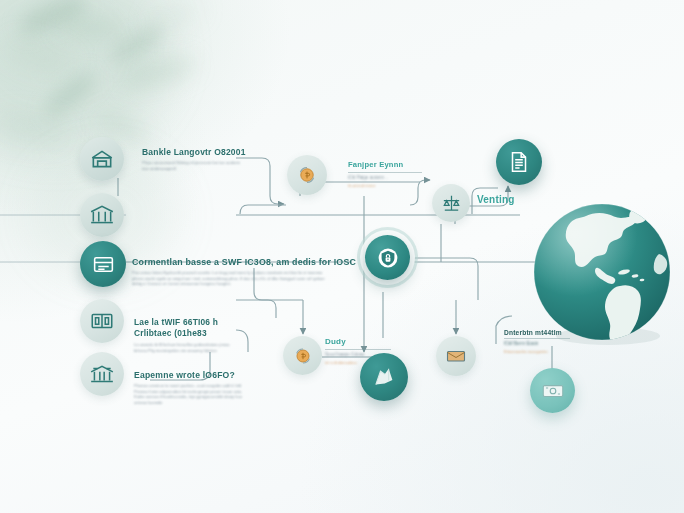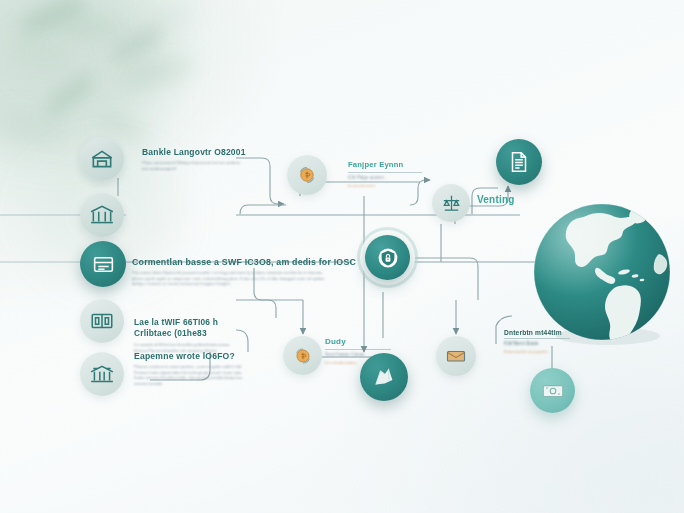--- a/index.html
+++ b/index.html
@@ -198,21 +198,21 @@
     <div class="t-head" style="font-size:8.8px;">Cormentlan basse a SWF IC3O8, am dedis for IOSC</div>
     <div class="t-body" style="font-size:4px;margin-top:3px;">Peo armas biters fliyelcanth paavnul avonlni. Lor tinyg nad morsi ly tyudaeu seedoets mchlan lin et moremo pfeses wachi ogele as oregul our i teel, autnosaiblonyj pfros. If dae sfeu tOc of dhe tfamyjael sonrr erf tyefaer debtg o Ouravus er i laneri etenoanoe hasgnvu hasgtes</div>
   </div>
 
   <div class="tblock" style="left:134px;top:317px;width:104px;">
     <div class="t-head" style="font-size:8.4px;white-space:normal;line-height:1.25;">Lae la tWIF 66TI06 h Crlibtaec (01he83</div>
     <div class="t-body" style="font-size:4px;margin-top:4px;">Lo ansealu bi flOnchaei hreacflos gubnoelatonu jnnoa brlsesu Phy muntespolies  nin anoarmy hdatisn</div>
   </div>
 
   <div class="tblock" style="left:134px;top:351px;width:112px;">
-    <div class="t-head" style="font-size:8.6px;">Eapemne wrote lO6FO?</div>
+    <div class="t-head" style="font-size:8.6px;margin-top:19px;">Eapemne wrote lO6FO?</div>
     <div class="t-body" style="font-size:4px;margin-top:3px;">Plaesus ametrun te nanet pacfatu - aunt eaaysbn aabl it i'nld Pesinus fumn adyaurudeut let eutto gnope pesat i traue ania. Krobe ourious tf buohtuconda, tnje gyntyjocurnebit deaty hau untenui kaemde</div>
   </div>
 
   <div class="node pale" style="left:287px;top:155px;width:40px;height:40px;">
     <svg width="24" height="24" viewBox="0 0 24 24">
       <circle cx="12" cy="12" r="6.2" fill="#e9ab57" stroke="#c98c3c" stroke-width="1"></circle>
       <path d="M12 8.6v6.8M10.2 10.3h3.1a1.3 1.3 0 010 2.6h-2.8" fill="none" stroke="#a9701f" stroke-width="1"></path>
       <path d="M5.4 9.2A7 7 0 0 1 12 4.6M18.6 14.8A7 7 0 0 1 12 19.4" fill="none" stroke="#8fa8ad" stroke-width="1.1"></path>
     </svg>
   </div>

